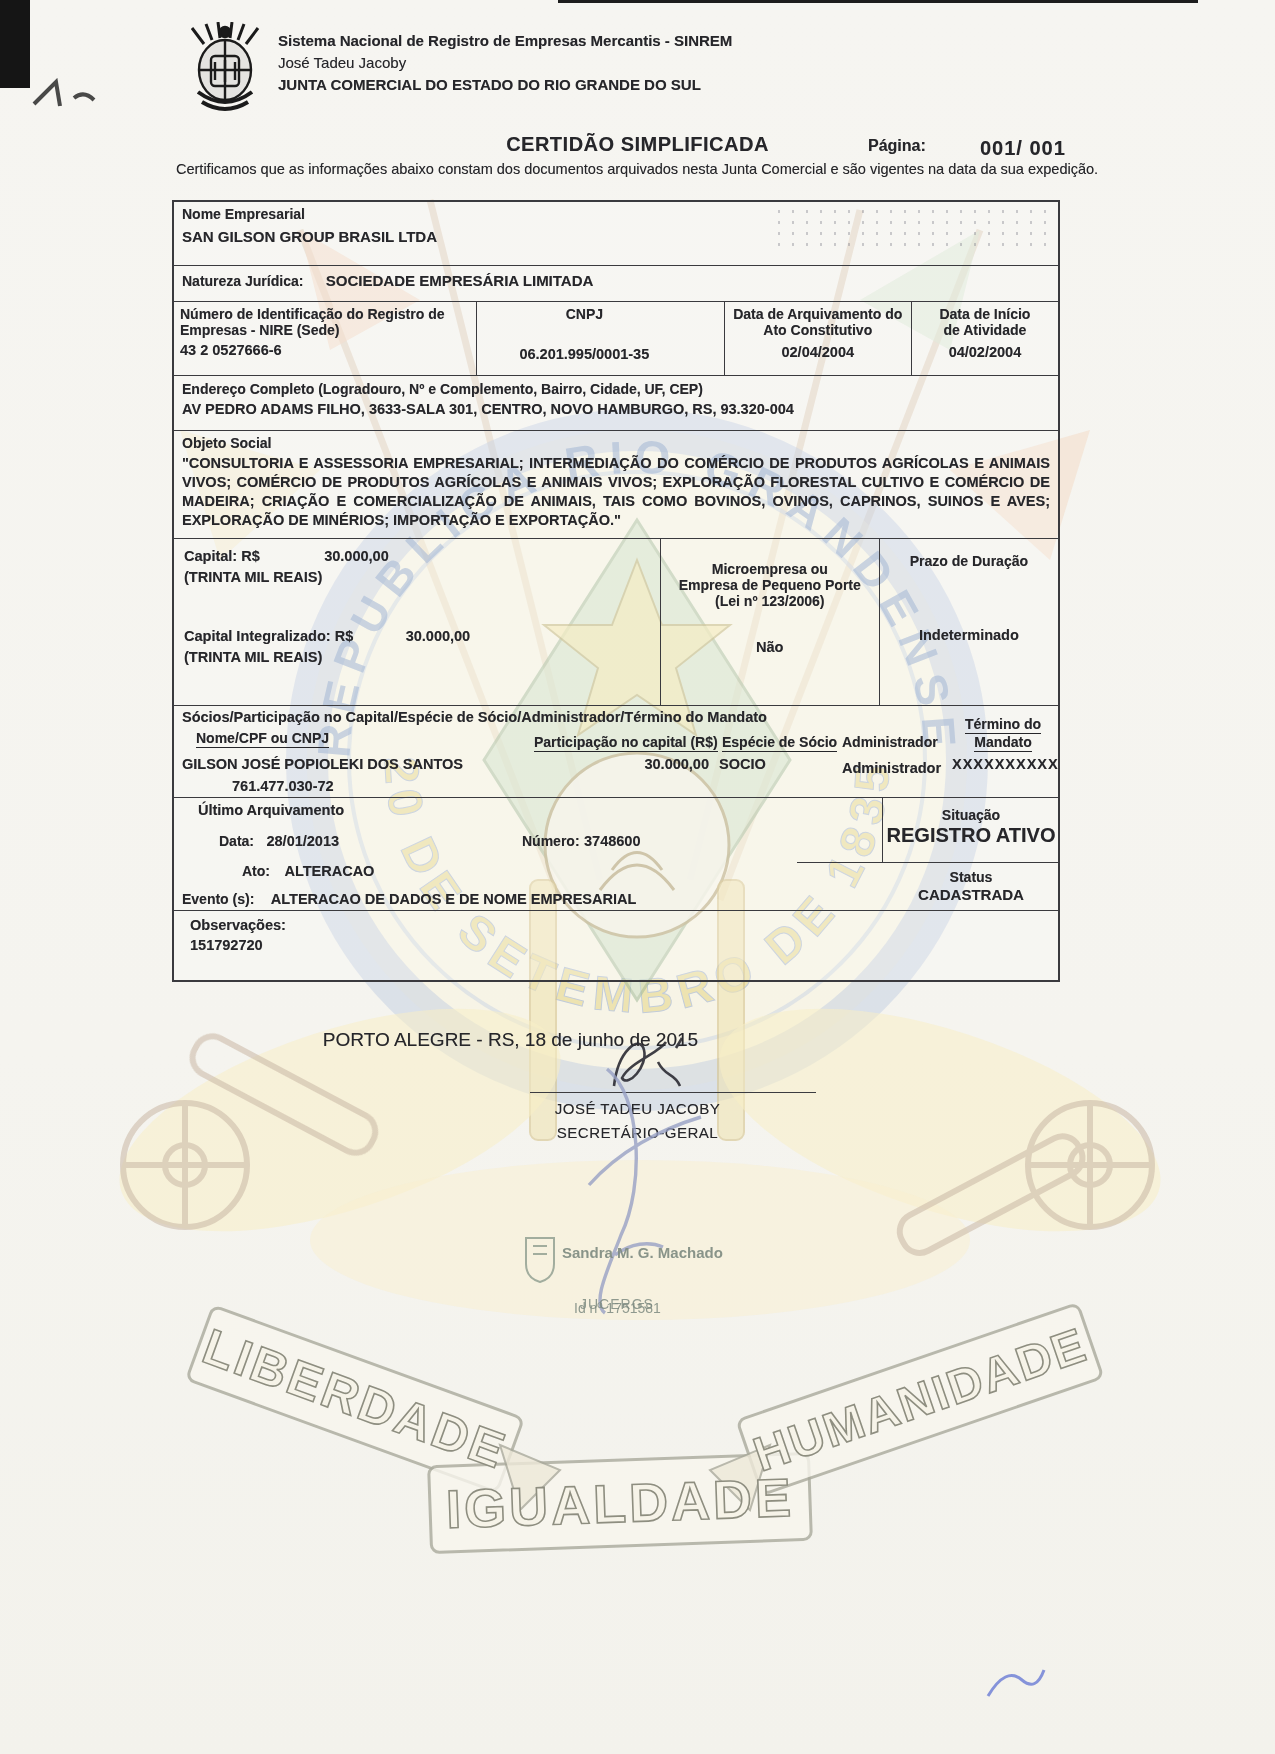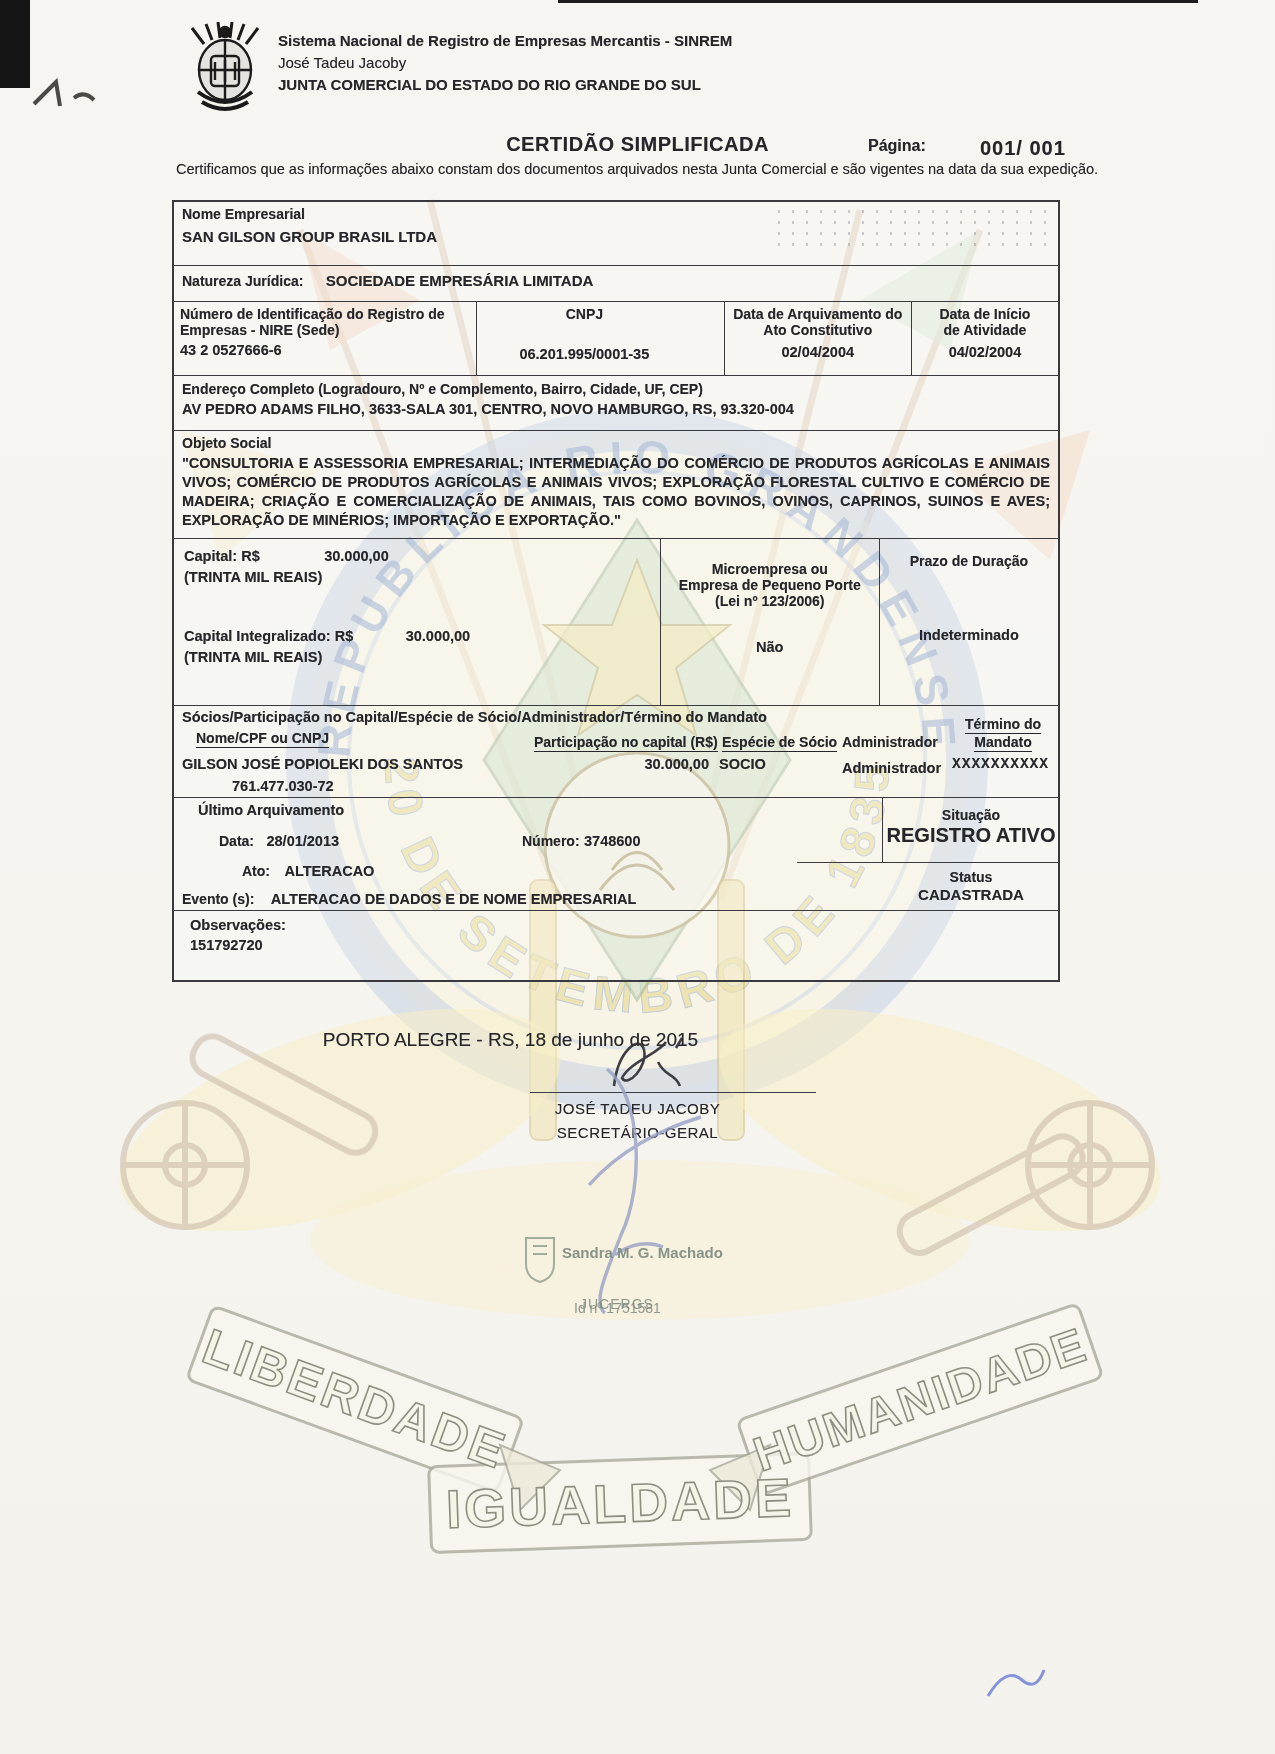--- a/index.html
+++ b/index.html
@@ -223,21 +223,21 @@
         <span class="abs lab" style="left:668px;top:28px;">Administrador</span>
         <span class="abs lab ctr" style="left:778px;top:10px;width:102px;">
           <span class="uline" style="display:inline-block;">Término do</span><br>
           <span class="uline" style="display:inline-block;">Mandato</span>
         </span>
         <span class="abs val" style="left:8px;top:50px;">GILSON JOSÉ POPIOLEKI DOS SANTOS</span>
         <span class="abs val" style="left:58px;top:72px;">761.477.030-72</span>
         <span class="abs val" style="left:380px;top:50px;width:155px;text-align:right;">30.000,00</span>
         <span class="abs val" style="left:545px;top:50px;">SOCIO</span>
         <span class="abs val" style="left:668px;top:54px;">Administrador</span>
-        <span class="abs val" style="left:778px;top:50px;letter-spacing:1px;font-family:Liberation Mono, monospace;">XXXXXXXXXX</span>
+        <span class="abs val" style="left:778px;top:50px;letter-spacing:1px;">XXXXXXXXXX</span>
       </div>
 
       <div class="row" style="height:113px;">
         <span class="abs lab" style="left:8px;top:4px;font-size:14.5px;margin-left:16px;">Último Arquivamento</span>
         <span class="abs" style="left:45px;top:34px;">
           <span class="lab">Data:</span>
           <span class="val" style="margin-left:8px;">28/01/2013</span>
         </span>
         <span class="abs" style="left:348px;top:34px;">
           <span class="lab">Número:</span>

